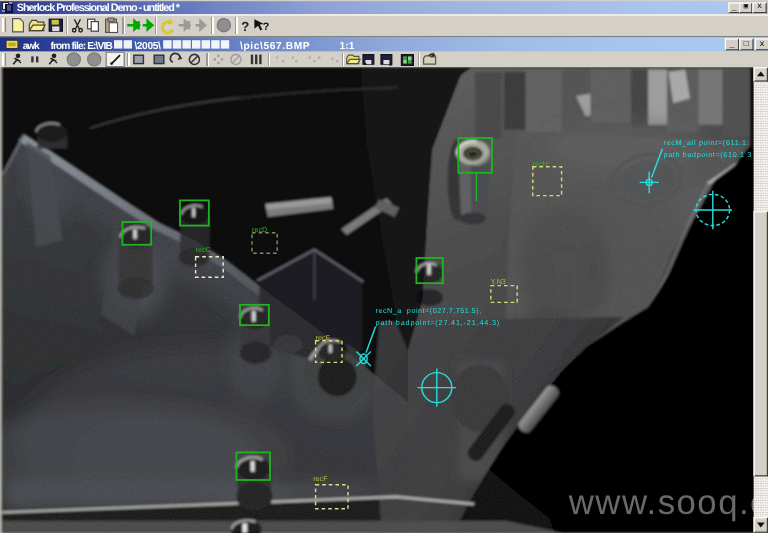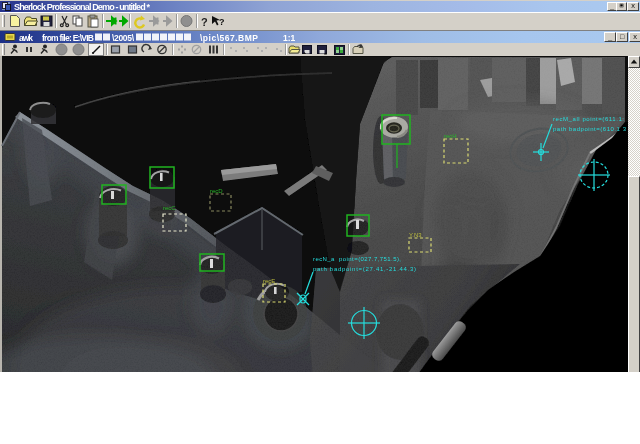--- a/index.html
+++ b/index.html
@@ -1,15 +1,15 @@
 <!DOCTYPE html>
 <html><head><meta charset="utf-8">
 <style>
   html,body{margin:0;padding:0}
-  #win{position:relative;width:640px;height:372px;background:#d4d0c8;overflow:hidden;
+  #win{position:relative;width:640px;height:444px;background:#d4d0c8;overflow:hidden;
        font-family:"Liberation Sans",sans-serif}
   .abs{position:absolute}
   .btn{position:absolute;background:#d4d0c8;border-top:1px solid #fff;border-left:1px solid #fff;
        border-right:1px solid #404040;border-bottom:1px solid #404040;
        font-family:"Liberation Mono",monospace;color:#000;text-align:center;line-height:6px}
 </style></head>
 <body>
 <div id="win">
 <div class="abs" style="left:0;top:0;width:640px;height:1px;background:#d4d0c8;z-index:9"></div>
 

